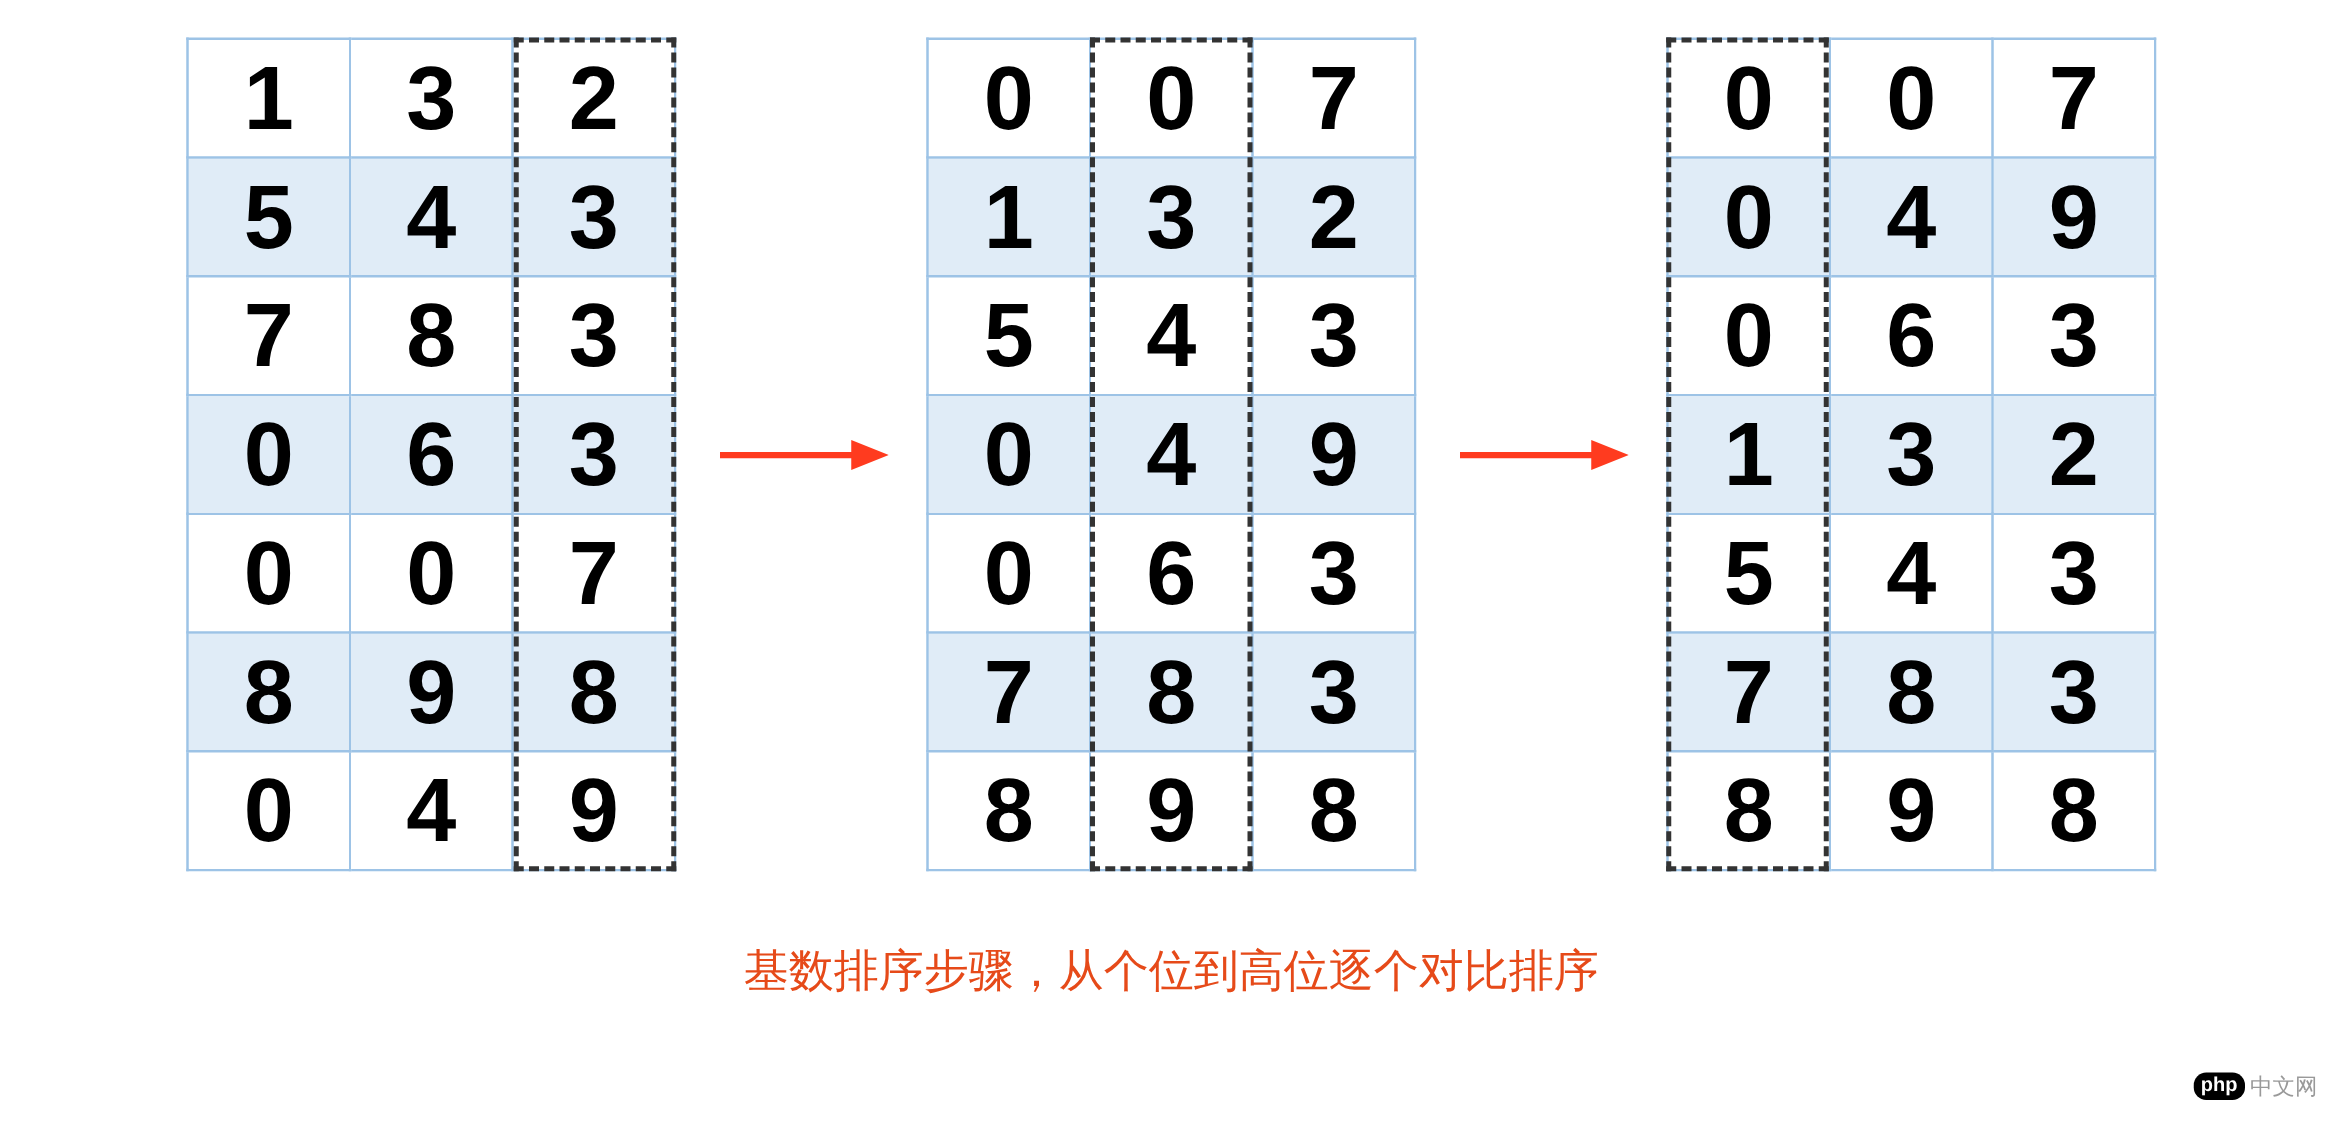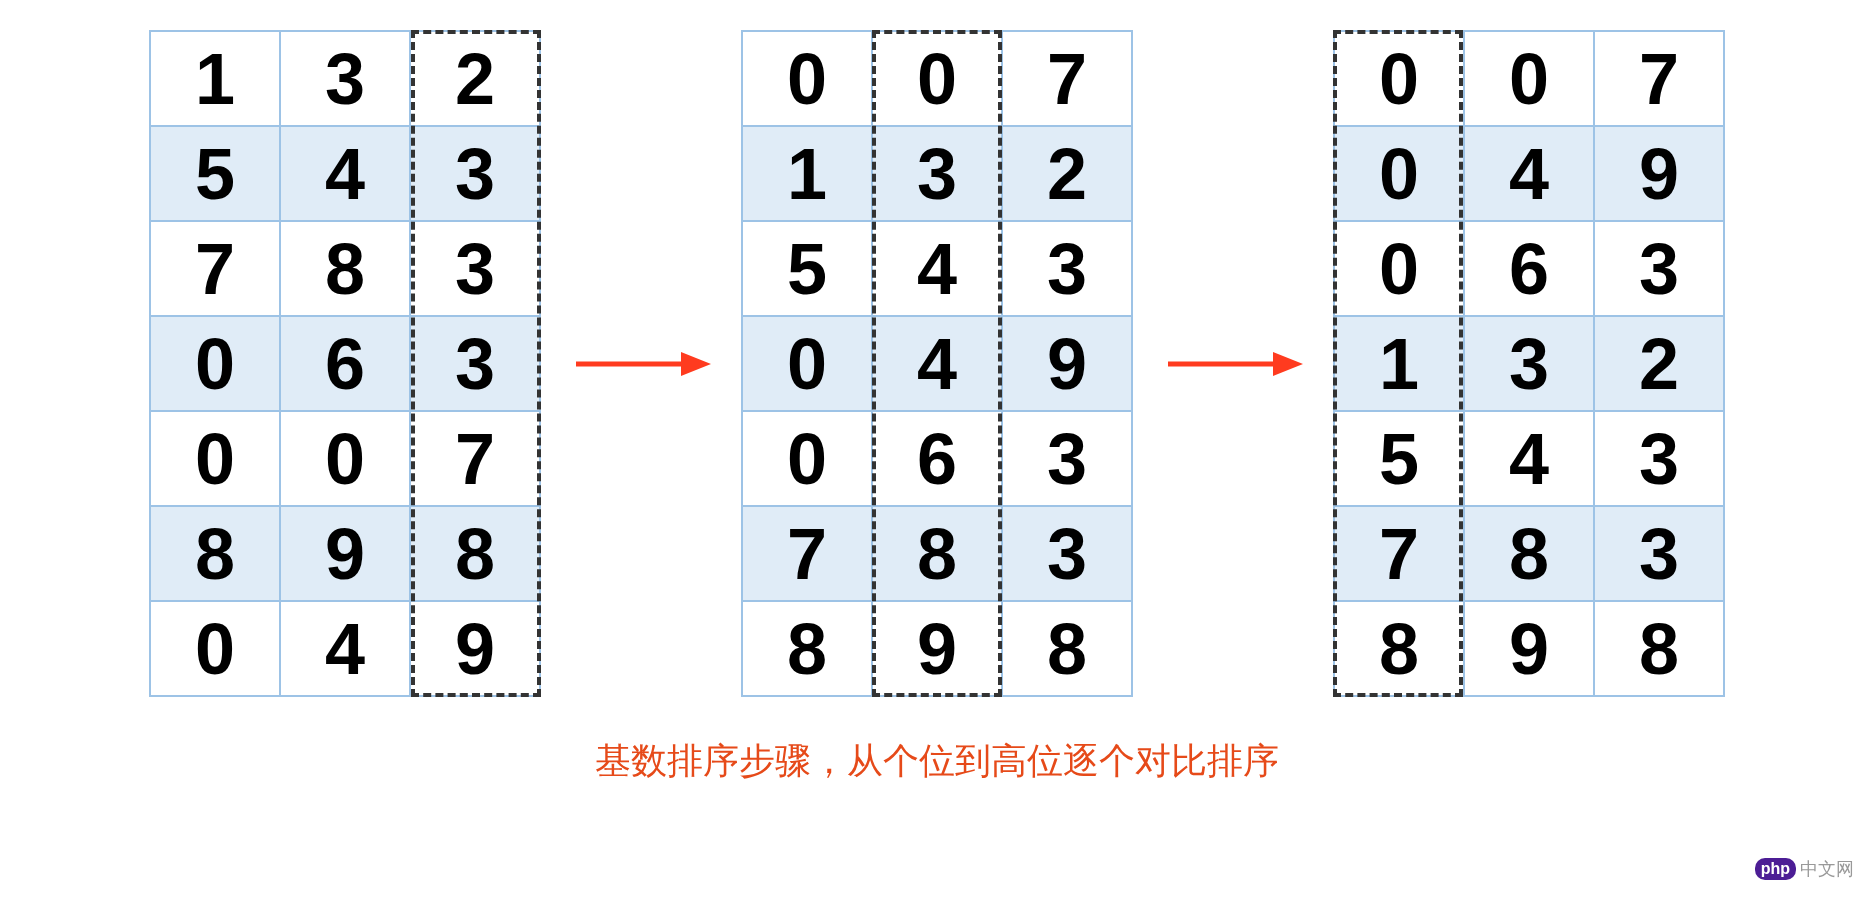--- a/index.html
+++ b/index.html
@@ -59,37 +59,37 @@
   .arrow svg {
     width: 140px;
     height: 40px;
   }
   .caption {
     text-align: center;
     font-size: 36px;
     color: #e64a19;
     font-weight: 400;
     font-family: "Microsoft YaHei", "SimHei", sans-serif;
-    margin-top: 40px;
+    margin-top: 56px;
   }
   .watermark {
     position: absolute;
     right: 20px;
     bottom: 25px;
     font-size: 18px;
     color: #999;
     font-family: "Microsoft YaHei", sans-serif;
     display: flex;
     align-items: center;
     gap: 4px;
   }
   .watermark .logo {
     font-weight: bold;
     font-size: 16px;
-    background: #4c1d95;
+    background: #000000;
     color: #fff;
     border-radius: 10px;
     padding: 2px 6px;
   }
 </style>
 </head>
 <body>
 
 <div class="content">
 

